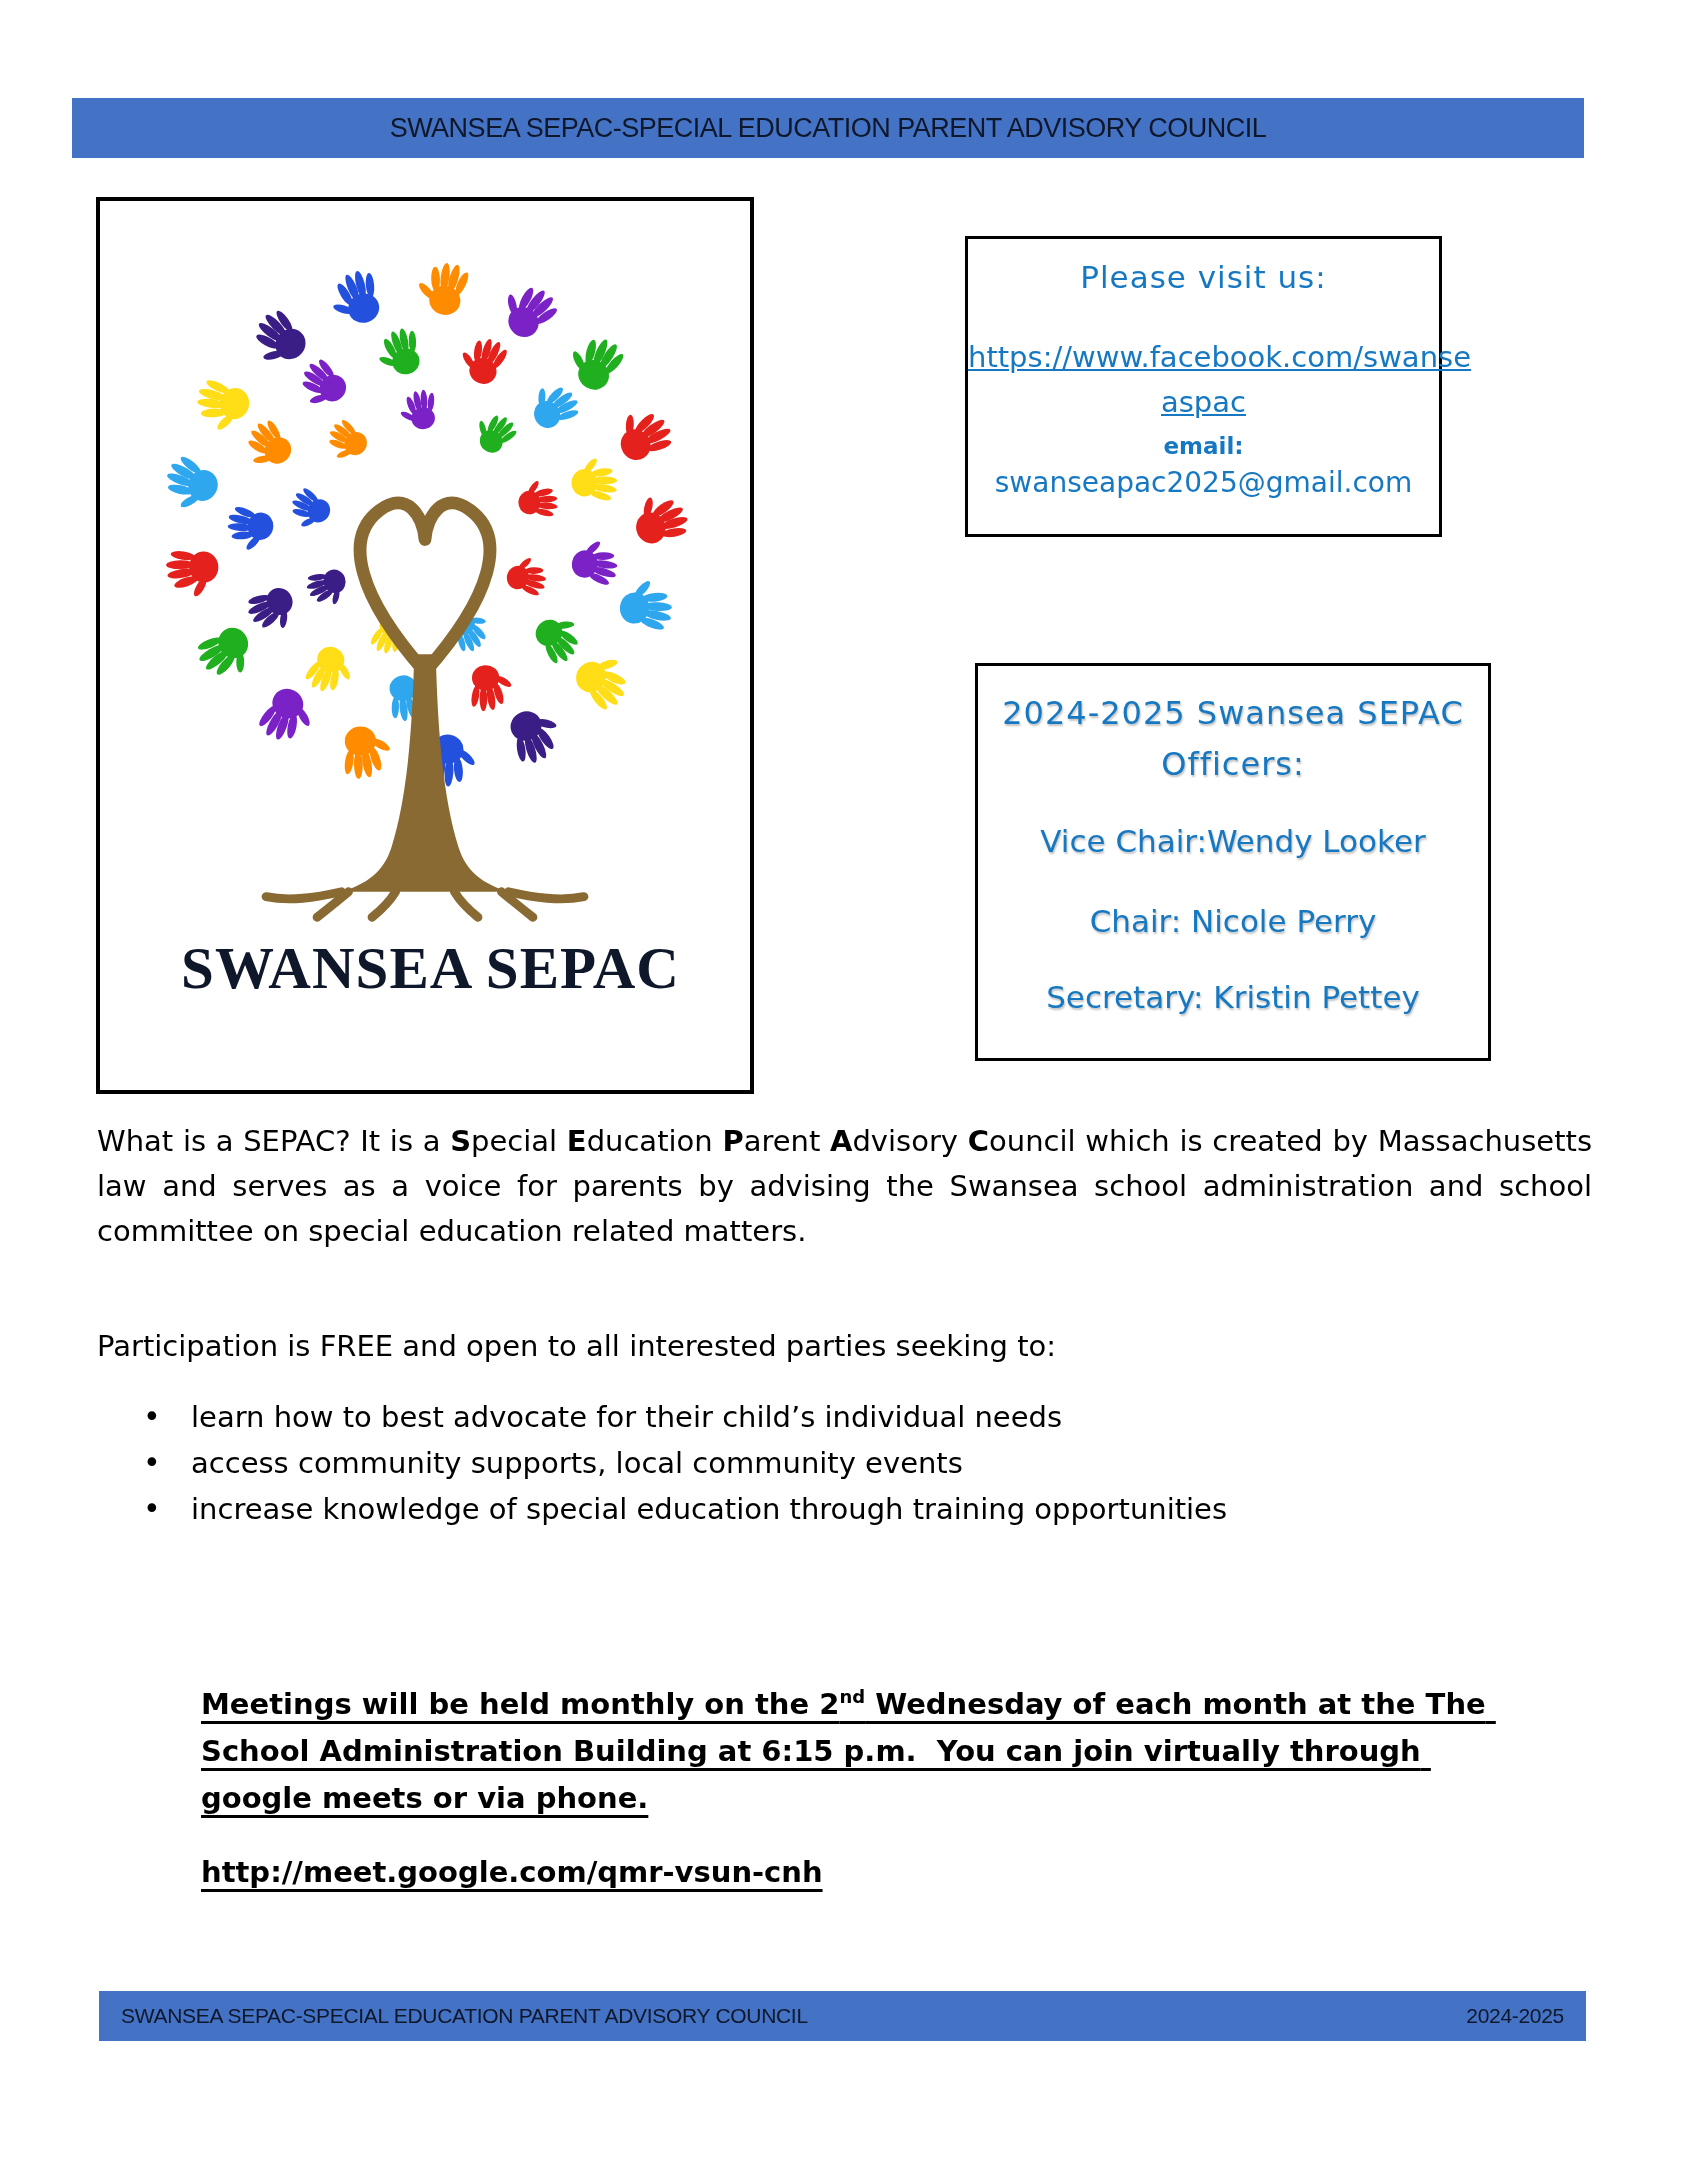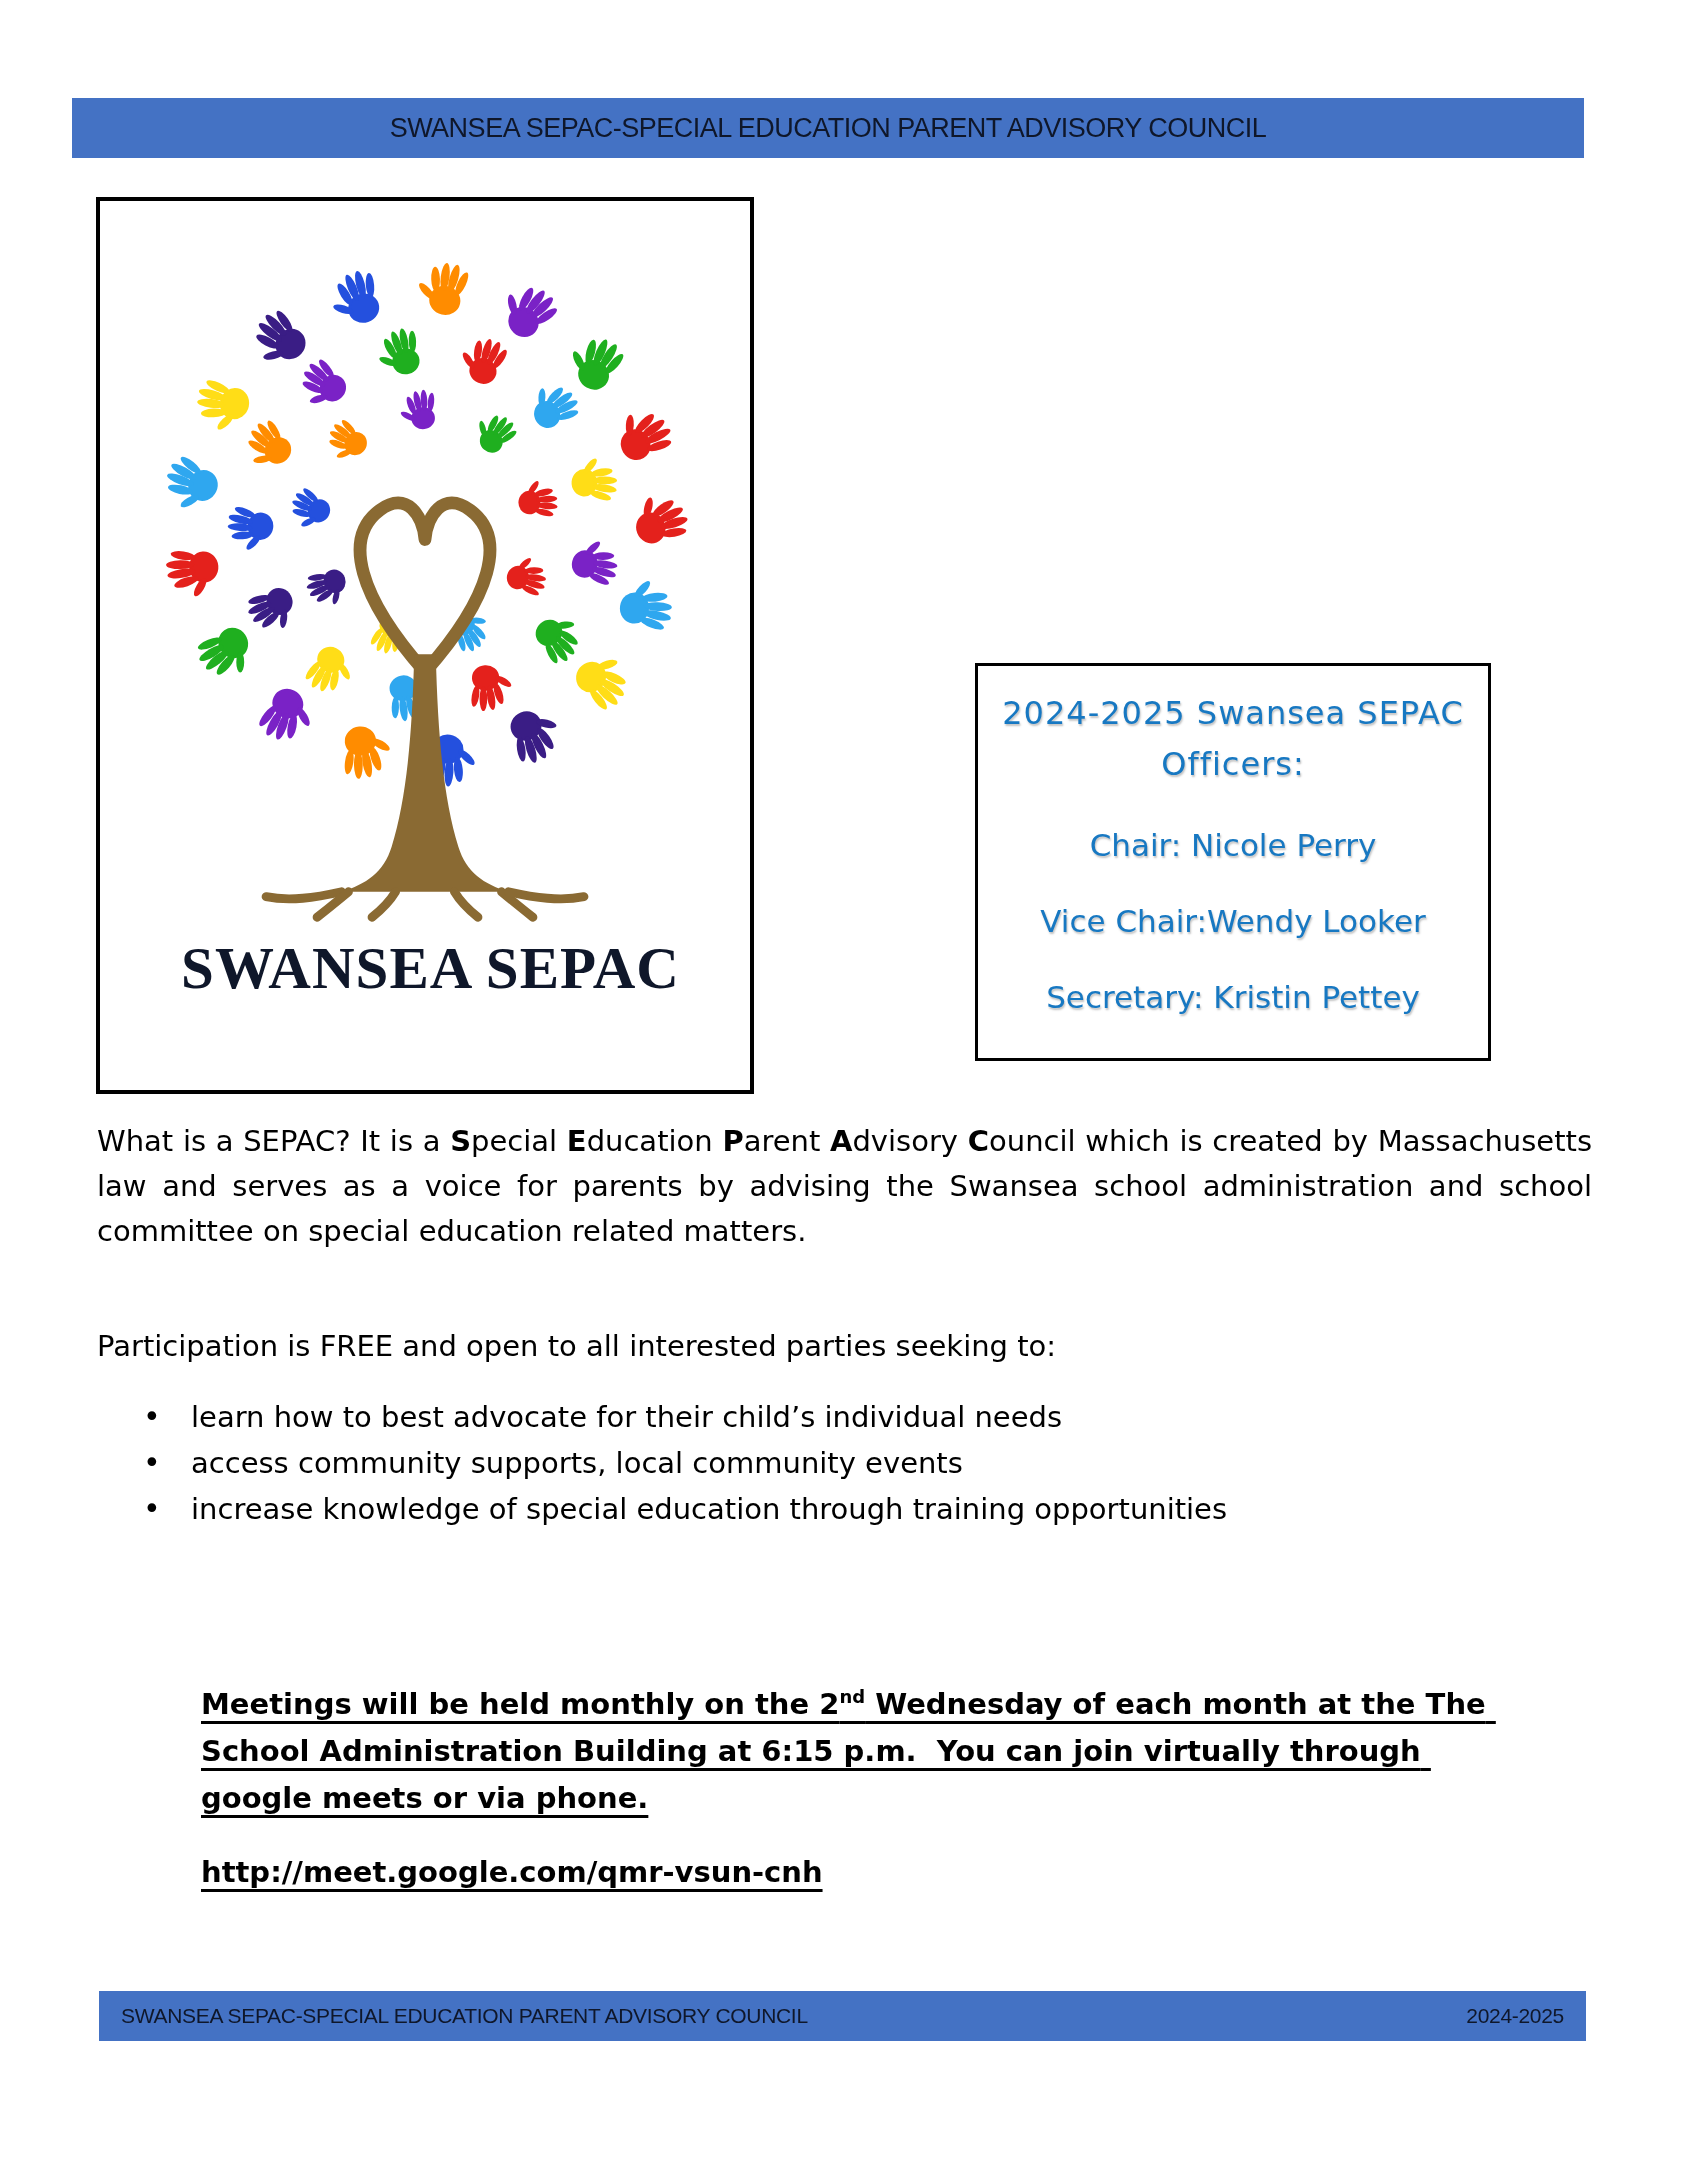--- a/index.html
+++ b/index.html
@@ -390,28 +390,37 @@
         <path d="M245,704 C218,710 192,714 168,709" fill="none" stroke="#8A6A33" stroke-width="9" stroke-linecap="round" stroke-linejoin="round"></path>
         <path d="M252,704 C240,714 230,722 220,730" fill="none" stroke="#8A6A33" stroke-width="9" stroke-linecap="round" stroke-linejoin="round"></path>
         <path d="M300,704 C294,714 286,722 276,730" fill="none" stroke="#8A6A33" stroke-width="9" stroke-linecap="round" stroke-linejoin="round"></path>
         <path d="M360,704 C366,714 374,722 384,730" fill="none" stroke="#8A6A33" stroke-width="9" stroke-linecap="round" stroke-linejoin="round"></path>
         <path d="M408,704 C420,714 430,722 440,730" fill="none" stroke="#8A6A33" stroke-width="9" stroke-linecap="round" stroke-linejoin="round"></path>
         <path d="M415,704 C442,710 468,714 492,709" fill="none" stroke="#8A6A33" stroke-width="9" stroke-linecap="round" stroke-linejoin="round"></path>
       </svg>
     <div class="logo-title" style="color: #0f172a; padding-left: 11px;">SWANSEA SEPAC</div>
   </div>
 
+  <div class="visit-box" style="color: rgb(23, 120, 194);">
+    <div class="visit-heading">Please visit us:</div>
+    <a class="visit-link" style="color: rgb(23, 120, 194);">
+      <span>https://www.facebook.com/swanse</span><br>
+      <span>aspac</span>
+    </a>
+    <div class="email-label">email:</div>
+    <div class="email-address">swanseapac2025@gmail.com</div>
+  </div>
 
   <div class="officers-box" style="color: rgb(23, 120, 194);">
     <div class="officers-heading">
       <div>2024-2025 Swansea SEPAC</div>
       <div>Officers:</div>
     </div>
+    <div class="officer-line">Vice Chair:Wendy Looker</div>
     <div class="officer-line first">Chair: Nicole Perry</div>
-    <div class="officer-line">Vice Chair:Wendy Looker</div>
     <div class="officer-line">Secretary: Kristin Pettey</div>
   </div>
 
   <div class="intro"><span>What is a SEPAC? It is a </span><span style="font-weight: bold;">S</span><span>pecial </span><span style="font-weight: bold;">E</span><span>ducation </span><span style="font-weight: bold;">P</span><span>arent </span><span style="font-weight: bold;">A</span><span>dvisory </span><span style="font-weight: bold;">C</span><span>ouncil which is created by Massachusetts law and serves as a voice for parents by advising the Swansea school administration and school committee on special education related matters.</span></div>
 
   <div class="participation">Participation is FREE and open to all interested parties seeking to:</div>
 
   <ul class="bullets">
     <li>learn how to best advocate for their child’s individual needs</li>
     <li>access community supports, local community events</li>

